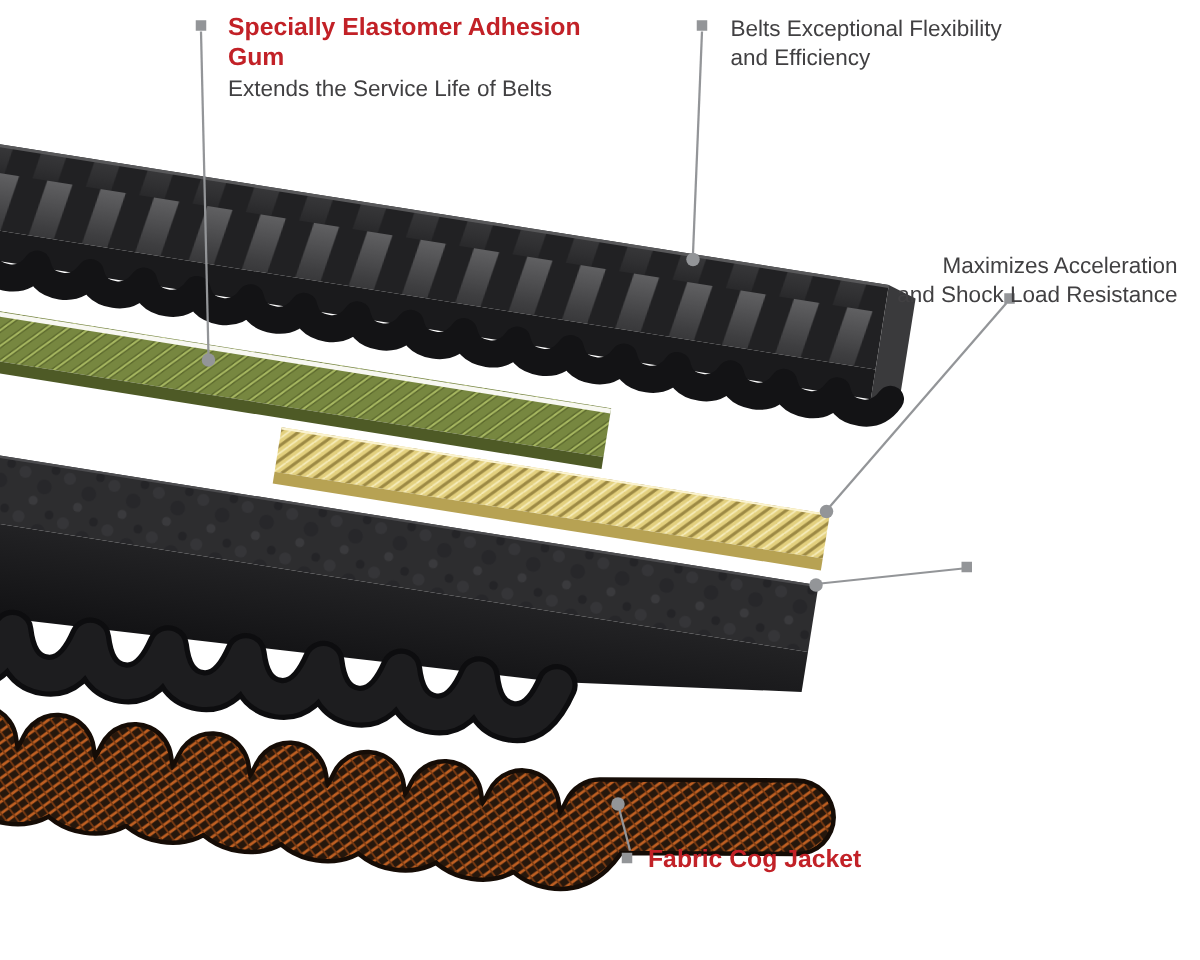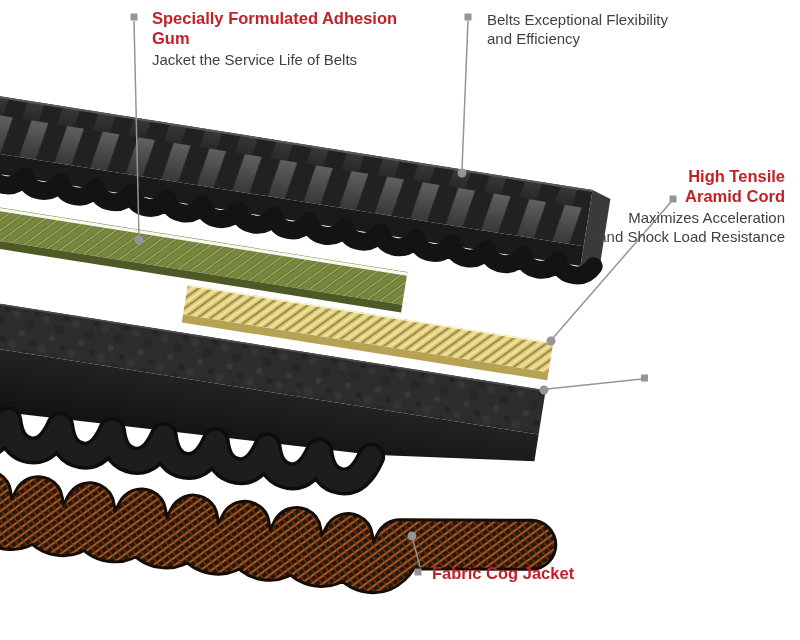--- a/index.html
+++ b/index.html
@@ -186,33 +186,31 @@
       <line class="cl" x1="642" y1="379" x2="547" y2="389"></line>
       <circle class="cm" cx="544" cy="390" r="4.5"></circle>
 
       <rect class="cm" x="414.5" y="568.5" width="7" height="7"></rect>
       <line class="cl" x1="420" y1="567" x2="413" y2="540"></line>
       <circle class="cm" cx="412" cy="536" r="4.5"></circle>
     </g>
   </svg>
 
   <div class="callout" style="left:152px;top:8px;width:300px">
-    <div class="c-title">Specially Formulated Adhesion
+    <div class="c-title">Specially Elastomer Adhesion
 Gum</div>
-    <div class="c-desc">Jacket the Service Life of Belts</div>
+    <div class="c-desc">Extends the Service Life of Belts</div>
   </div>
 
   <div class="callout" style="left:487px;top:8px;width:240px">
     <div class="c-desc">Belts Exceptional Flexibility
 and Efficiency</div>
   </div>
 
   <div class="callout right" style="right:15px;top:166px;width:230px">
-    <div class="c-title">High Tensile
-Aramid Cord</div>
     <div class="c-desc">Maximizes Acceleration
 and Shock Load Resistance</div>
   </div>
 
   <div class="callout right" style="right:15px;top:360px;width:230px">
   </div>
 
   <div class="callout" style="left:432px;top:563px;width:300px">
     <div class="c-title">Fabric Cog Jacket</div>
   </div>

